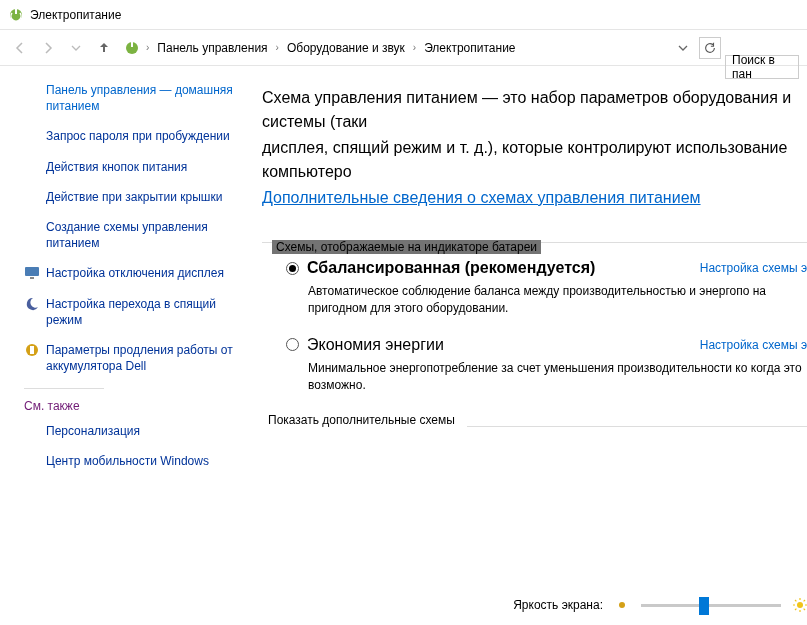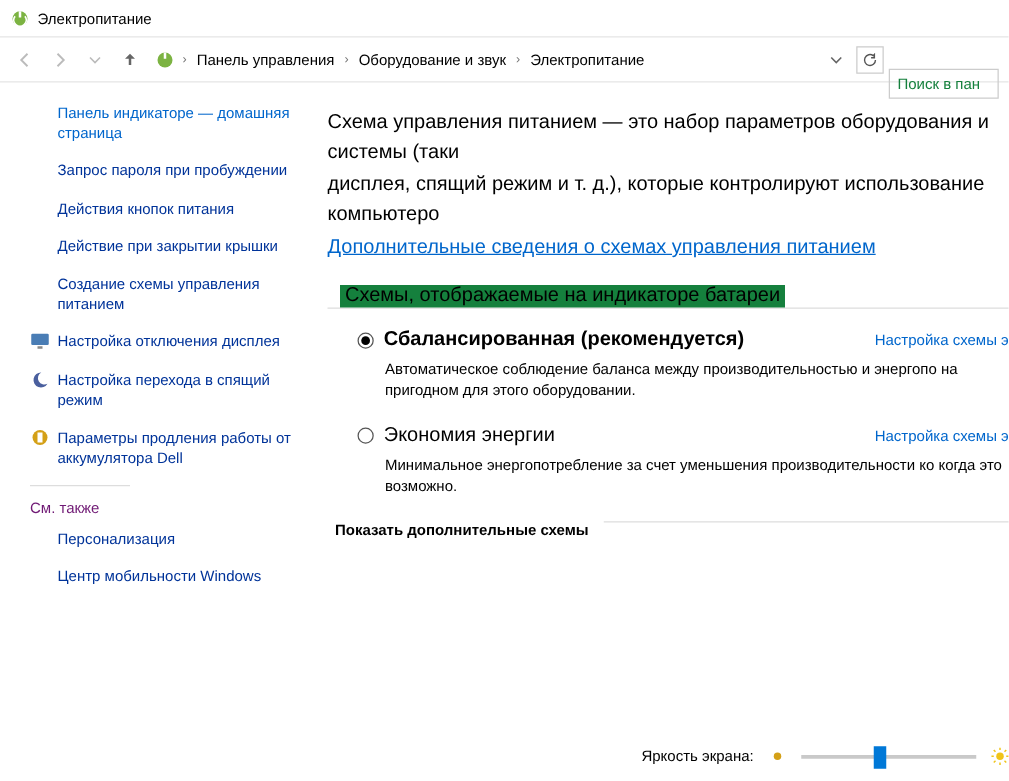--- a/index.html
+++ b/index.html
@@ -13,53 +13,53 @@
 
 .navbar { height: 36px; display: flex; align-items: center; padding: 0 8px; border-bottom: 1px solid #e5e5e5; gap: 4px; }
 .navbtn { width: 24px; height: 24px; display: inline-flex; align-items: center; justify-content: center; color: #999; cursor: default; }
 .navbtn.enabled { color: #555; }
 .breadcrumb { display: flex; align-items: center; gap: 6px; margin-left: 4px; flex: 0 0 auto; }
 .breadcrumb .bc-icon { width: 16px; height: 16px; }
 .breadcrumb .sep { color: #777; font-size: 10px; }
 .breadcrumb .crumb { font-size: 12px; color: #000; padding: 2px 2px; cursor: default; }
 .nav-right { margin-left: auto; display: flex; align-items: center; gap: 4px; }
 .refresh-btn { width: 22px; height: 22px; border: 1px solid #ccc; display: flex; align-items: center; justify-content: center; }
-.search { border: 1px solid #ccc; height: 24px; padding: 2px 6px; display: flex; align-items: center; gap: 6px; width: 88px; color: #15803d; font-size: 12px; margin-top: 38px; }
+.search { border: 1px solid #ccc; height: 24px; padding: 2px 6px; display: flex; align-items: center; gap: 6px; width: 74px; color: #000000; font-size: 12px; margin-top: 38px; }
 
 
 .content { display: flex; height: calc(100% - 66px); }
 
 
 .sidebar { width: 250px; padding: 16px 10px 10px 24px; }
 .side-link { display: flex; align-items: flex-start; gap: 6px; margin-bottom: 14px; color: #003399; font-size: 12px; line-height: 1.35; cursor: pointer; }
 .side-link .s-icon { width: 16px; height: 16px; flex: none; }
 .side-link.noicon .s-icon { visibility: hidden; }
 .side-link.home { color: #0066cc; }
 .side-sep { border-top: 1px solid #ddd; margin: 8px 0 10px 0; width: 80px; }
 .side-sub { color: #701a75; font-size: 12px; margin-bottom: 10px; }
 
 
 .pane { flex: 1; padding: 20px 0 0 12px; position: relative; }
 .pane h1 { color: #006622; font-size: 14px; font-weight: 400; margin-bottom: 14px; }
 .pane .intro { font-size: 16px; color: #000; line-height: 1.5; margin-bottom: 2px; }
 .pane .intro a { color: #0066cc; text-decoration: underline; }
 
 .groupbox { margin-top: 18px; }
-.group-legend { font-size: 16px; color: #000; padding: 0 4px; background: #15803d; position: relative; top: 0; left: 10px; display: inline-block; }
+.group-legend { font-size: 12px; color: #000; padding: 0 4px; background: #737373; position: relative; top: 12px; left: 10px; display: inline-block; }
 .group-body { border-top: 1px solid #ddd; padding: 16px 0 0 24px; }
 
 .plan-row { margin-bottom: 18px; }
 .plan-head { display: flex; align-items: center; gap: 8px; }
 .radio { width: 13px; height: 13px; border: 1px solid #555; border-radius: 50%; display: inline-flex; align-items: center; justify-content: center; flex: none; }
 .radio.sel::after { content: ""; width: 7px; height: 7px; background: #000; border-radius: 50%; }
 .plan-name { font-weight: 700; font-size: 16px; }
 .plan-link { margin-left: auto; color: #0066cc; font-size: 12px; cursor: pointer; }
 .plan-desc { font-size: 12px; color: #000; margin: 6px 0 0 22px; line-height: 1.45; }
 
-.expand-row { display: flex; align-items: flex-start; margin-top: 6px; font-weight: bold; }
+.expand-row { display: flex; align-items: flex-end; margin-top: 6px; }
 .expand-label { font-size: 12px; color: #000; padding: 0 6px; background: #fff; }
 .expand-line { flex: 1; border-top: 1px solid #ddd; margin-left: 6px; }
 
 
 .bottom { position: absolute; bottom: 10px; right: 0; left: 0; display: flex; align-items: center; justify-content: flex-end; padding-right: 0; gap: 12px; }
 .bright-label { font-size: 12px; }
 .slider { position: relative; width: 140px; height: 20px; }
 .slider .track { position: absolute; left: 0; right: 0; top: 9px; height: 3px; background: #c9c9c9; }
 .slider .thumb { position: absolute; top: 2px; width: 10px; height: 18px; background: #0078d7; left: 58px; }
 .sun { width: 14px; height: 14px; }
@@ -133,21 +133,21 @@
       <span>Поиск в пан</span>
     </div>
   </div>
 </div>
 
 <div class="content">
 
   <div class="sidebar">
     <div class="side-link home noicon">
       <span class="s-icon"></span>
-      <span>Панель индикаторе — домашняя страница</span>
+      <span>Панель управления — домашняя питанием</span>
     </div>
 
     <div class="side-link noicon">
       <span class="s-icon"></span>
       <span>Запрос пароля при пробуждении</span>
     </div>
     <div class="side-link noicon">
       <span class="s-icon"></span>
       <span>Действия кнопок питания</span>
     </div>

